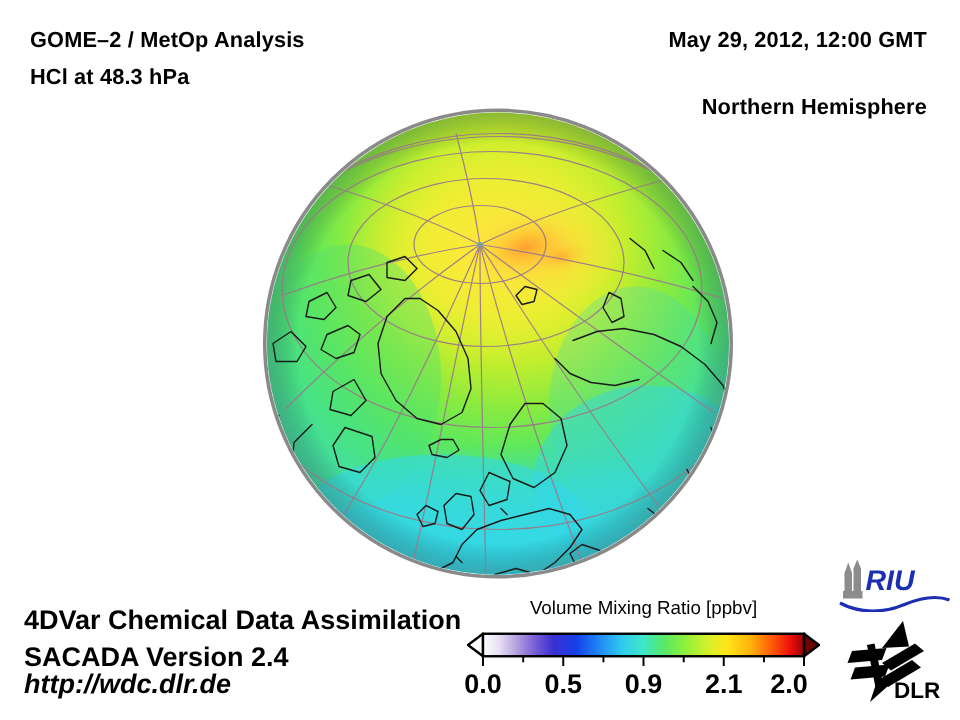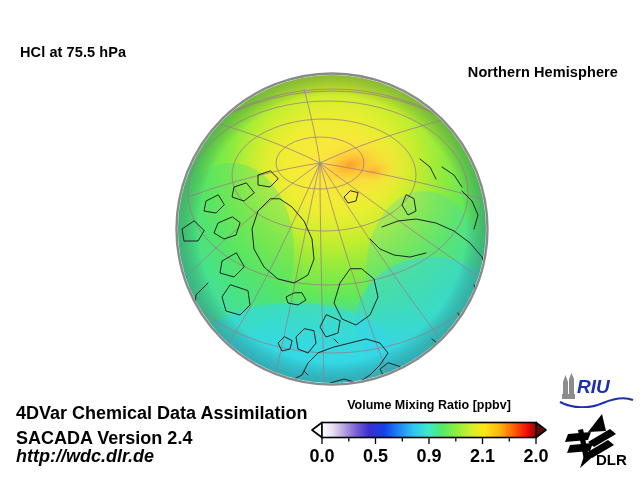--- a/index.html
+++ b/index.html
@@ -26,36 +26,38 @@
   #ftr-l2{left:16px;top:428px;text-align:center;}
   #ftr-l3{left:16px;top:446px;font-style:italic;}
 
   
   #globe-wrap{position:absolute;left:174px;top:71px;width:316px;height:316px;}
   #globe-svg{display:block;}
 
   
   #cb-block{position:absolute;left:306px;top:398px;width:246px;height:76px;}
   #cb-title{position:absolute;left:0;top:0;width:246px;text-align:center;
-            font-weight:bold;font-size:12.5px;color:#000;white-space:nowrap;}
+            font-weight:normal;font-size:12.5px;color:#000;white-space:nowrap;}
   #cb-svg{position:absolute;left:0;top:22px;}
   #cb-ticks{position:absolute;left:0;top:48px;width:246px;height:20px;}
   .cb-tick-label{position:absolute;font-weight:bold;font-size:18px;color:#000;
                  transform:translateX(-50%);white-space:nowrap;}
 
   
   #riu-logo{position:absolute;left:557px;top:372px;width:78px;height:36px;}
   #dlr-logo{position:absolute;left:558px;top:412px;width:76px;height:58px;}
 </style>
 </head>
 <body>
 
 <div class="root">
 
-  <div class="hdr" id="hdr-l2">HCl at 75.5 hPa</div>
+  <div class="hdr" id="hdr-l1">GOME–2 / MetOp Analysis</div>
+  <div class="hdr" id="hdr-l2">HCl at 48.3 hPa</div>
+  <div class="hdr" id="hdr-r1">May 29, 2012, 12:00 GMT</div>
   <div class="hdr" id="hdr-r2">Northern Hemisphere</div>
 
   <div id="globe-wrap">
     <svg id="globe-svg" width="316" height="316" viewBox="0 0 316 316">
       <defs>
         <clipPath id="discClip">
           <circle cx="158" cy="158" r="154"></circle>
         </clipPath>
 
         <radialGradient id="latBands" cx="52%" cy="29%" r="82%">
@@ -265,21 +267,21 @@
         <line x1="203.3" y1="17.5" x2="203.3" y2="21.5"></line>
         <line x1="230" y1="17.5" x2="230" y2="24"></line>
       </g>
     </svg>
 
     <div id="cb-ticks">
       <span class="cb-tick-label" style="left:16px;">0.0</span>
       <span class="cb-tick-label" style="left:69.5px;">0.5</span>
       <span class="cb-tick-label" style="left:123px;">0.9</span>
       <span class="cb-tick-label" style="left:176.5px;">2.1</span>
-      <span class="cb-tick-label" style="left:230px;">2.0</span>
+      <span class="cb-tick-label" style="left:220px;">2.0</span>
     </div>
   </div>
 
   <div class="ftr" id="ftr-l1">4DVar Chemical Data Assimilation</div>
   <div class="ftr" id="ftr-l2">SACADA Version 2.4</div>
   <div class="ftr" id="ftr-l3">http://wdc.dlr.de</div>
 
   <div id="riu-logo">
     <svg width="78" height="36" viewBox="0 0 78 36">
 

